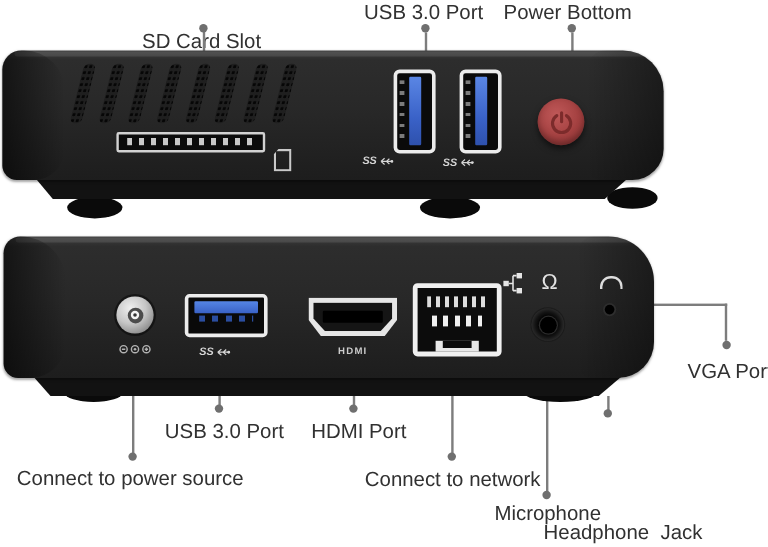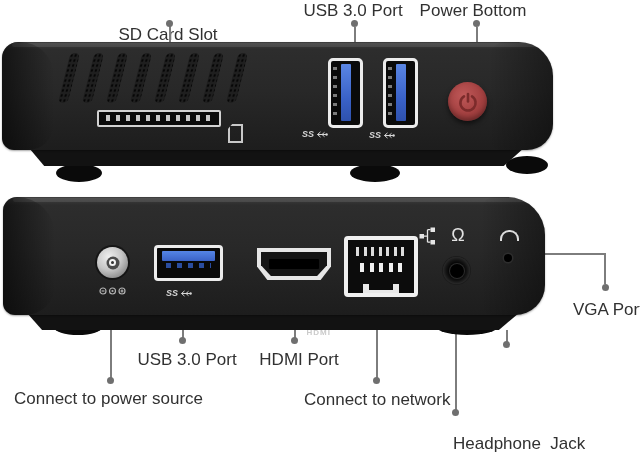--- a/index.html
+++ b/index.html
@@ -75,22 +75,22 @@
     border:3px solid #ececec;border-radius:4px;background:#090909;}
   .usbh .tongue{position:absolute;left:8%;top:3px;width:84%;height:10px;border-radius:1px;
     background:linear-gradient(180deg,#5585e5,#3a62c6);}
   .usbh .pins{position:absolute;left:14%;top:15px;width:72%;height:5px;
     background:repeating-linear-gradient(90deg,#2a4da0 0 5px,#090909 5px 11px);}
   .hdmi{position:absolute;left:257px;top:248px;width:74px;height:32px;z-index:31;
     background:#e6e6e6;clip-path:polygon(0 0,100% 0,100% 58%,86% 100%,14% 100%,0 58%);}
   .hdmi-in{position:absolute;left:4px;top:4px;right:4px;bottom:4px;background:#151515;
     clip-path:polygon(0 0,100% 0,100% 55%,85% 100%,15% 100%,0 55%);}
   .hdmi-slot{position:absolute;left:8px;top:7px;right:8px;height:10px;background:#000;border-radius:1px;}
-  .hdmi-txt{position:absolute;left:257px;top:288px;width:74px;text-align:right;z-index:31;
-    font-size:8px;font-weight:bold;letter-spacing:1px;color:#cbcbcb;margin-top:40px;}
+  .hdmi-txt{position:absolute;left:257px;top:288px;width:74px;text-align:center;z-index:31;
+    font-size:8px;font-weight:bold;letter-spacing:1px;color:#cbcbcb;}
   .eth{position:absolute;left:344px;top:236px;width:74px;height:61px;z-index:31;
     border:4px solid #f0f0f0;border-radius:4px;background:#0c0c0c;box-sizing:border-box;}
   .eth .r1{position:absolute;left:12%;top:7px;width:76%;height:9px;
     background:repeating-linear-gradient(90deg,#dcdcdc 0 3px,#0c0c0c 3px 7.5px);}
   .eth .r2{position:absolute;left:18%;top:23px;width:64%;height:9px;
     background:repeating-linear-gradient(90deg,#f0f0f0 0 4px,#0c0c0c 4px 9.5px);}
   .eth .tab{position:absolute;left:50%;bottom:0;transform:translateX(-50%);
     width:36px;height:9px;background:#e8e8e8;}
   .eth .tab::after{content:"";position:absolute;left:6px;top:0;width:24px;height:6px;background:#0c0c0c;}
   .net-icon{position:absolute;left:419px;top:227px;z-index:31;}
@@ -256,15 +256,16 @@
   <div class="dot" style="left:291px;top:337px;"></div>
   <div class="dot" style="left:503px;top:341px;"></div>
   <div class="dot" style="left:107px;top:377px;"></div>
   <div class="dot" style="left:373px;top:377px;"></div>
   <div class="dot" style="left:452px;top:409px;"></div>
 
   <div class="cl" style="left:107px;top:351px;">USB 3.0 Port</div>
   <div class="cl" style="left:219px;top:351px;">HDMI Port</div>
   <div class="ll" style="left:14px;top:390px;">Connect to power source</div>
   <div class="ll" style="left:304px;top:391px;">Connect to network</div>
+  <div class="ll" style="left:412px;top:419px;">Microphone</div>
   <div class="ll" style="left:412px;top:435px;margin-left:41px;">Headphone  Jack</div>
 
 </div>
 
 </body></html>

